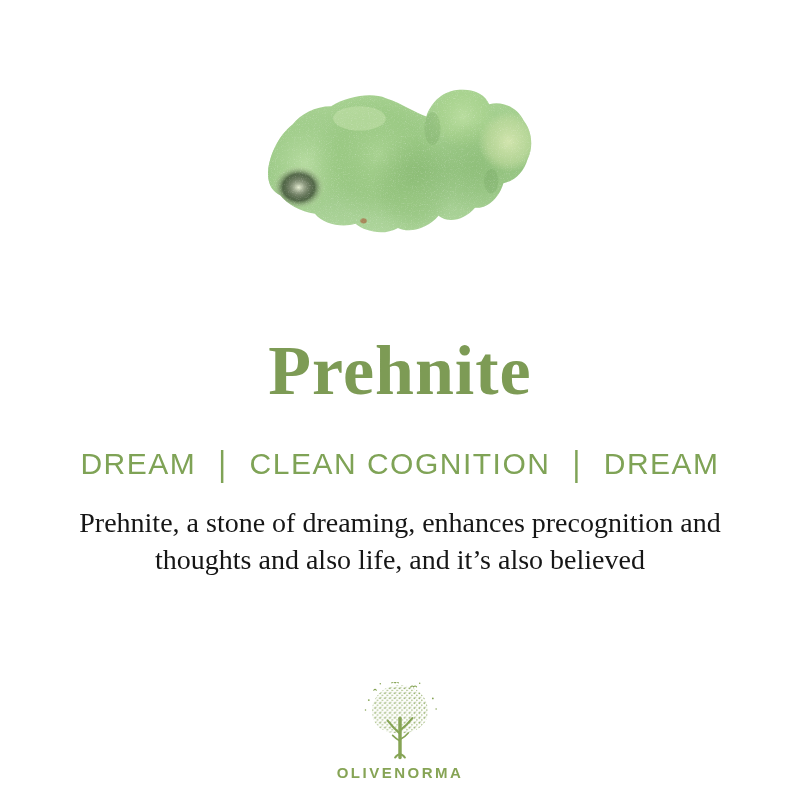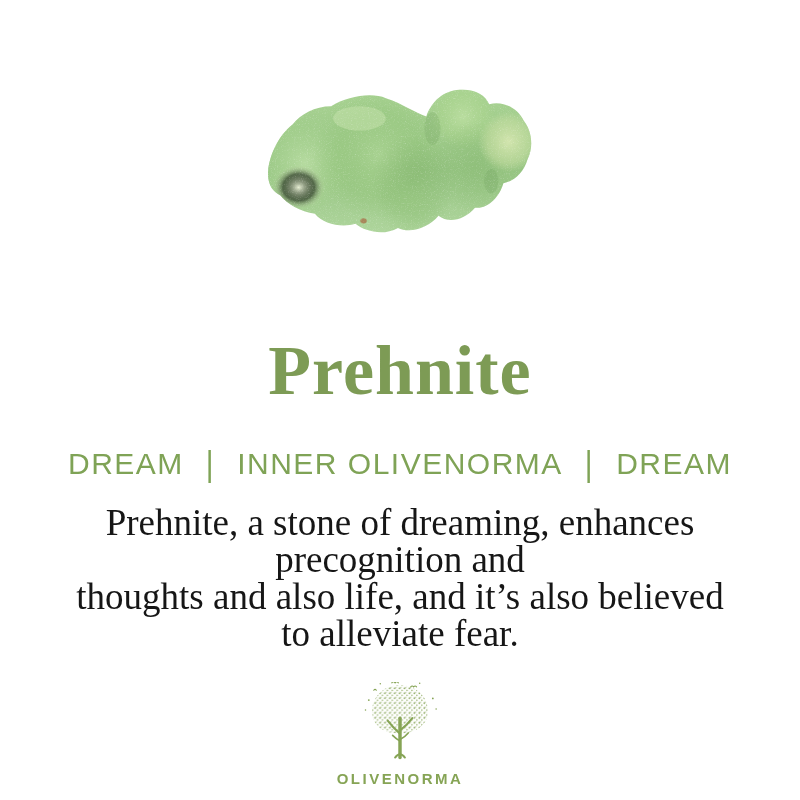--- a/index.html
+++ b/index.html
@@ -38,33 +38,33 @@
     font-weight:400;
   }
   .keywords .sep{
     font-weight:300;
     transform:scaleY(1.15);
   }
   
   .description{
     position:absolute;left:20px;top:504px;width:760px;
     font-family:"Liberation Serif",serif;
-    font-size:37px;
+    font-size:28px;
     line-height:37px;
     color:#161616;
     text-align:center;
   }
   
   .logo{
     position:absolute;left:0;top:682px;width:800px;
     display:flex;flex-direction:column;align-items:center;
   }
   .logo .tree{width:88px;height:78px;}
   .brand-name{
-    margin-top:10px;
+    margin-top:4px;
     font-size:15px;
     font-weight:700;
     letter-spacing:2.5px;
     color:#86a455;
   }
 </style>
 </head>
 <body>
 
 <div class="page">
@@ -145,29 +145,28 @@
         <rect x="0" y="0" width="270" height="150" filter="url(#speckDark)" opacity="0.12"></rect>
       </g>
     </svg>
   </div>
 
   <h1 class="title">Prehnite</h1>
 
   <div class="keywords">
     <span>DREAM</span>
     <span class="sep">|</span>
-    <span>INNER OLIVENORMA</span>
+    <span>CLEAN COGNITION</span>
     <span class="sep">|</span>
     <span>DREAM</span>
   </div>
 
   <div class="description">
     <div>Prehnite, a stone of dreaming, enhances precognition and</div>
     <div>thoughts and also life, and it’s also believed</div>
-    <div>to alleviate fear.</div>
   </div>
 
   <div class="logo">
     <svg class="tree" viewBox="0 0 100 95" xmlns="http://www.w3.org/2000/svg">
       <defs>
         <pattern id="lv" width="6" height="6" patternUnits="userSpaceOnUse">
           <circle cx="1.6" cy="1.6" r="1.15" fill="#86a455"></circle>
           <circle cx="4.6" cy="4.2" r="0.85" fill="#86a455"></circle>
           <circle cx="3.4" cy="0.6" r="0.6" fill="#86a455" opacity="0.8"></circle>
         </pattern>

